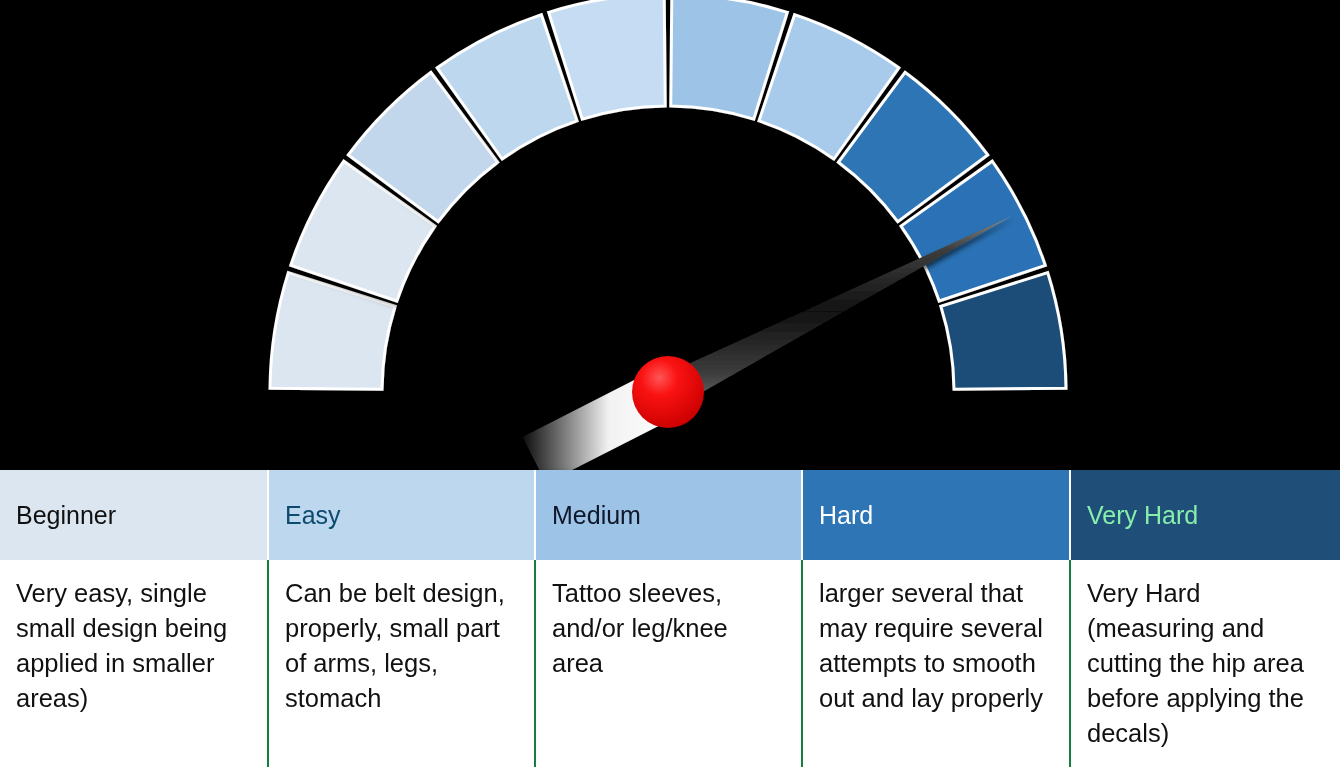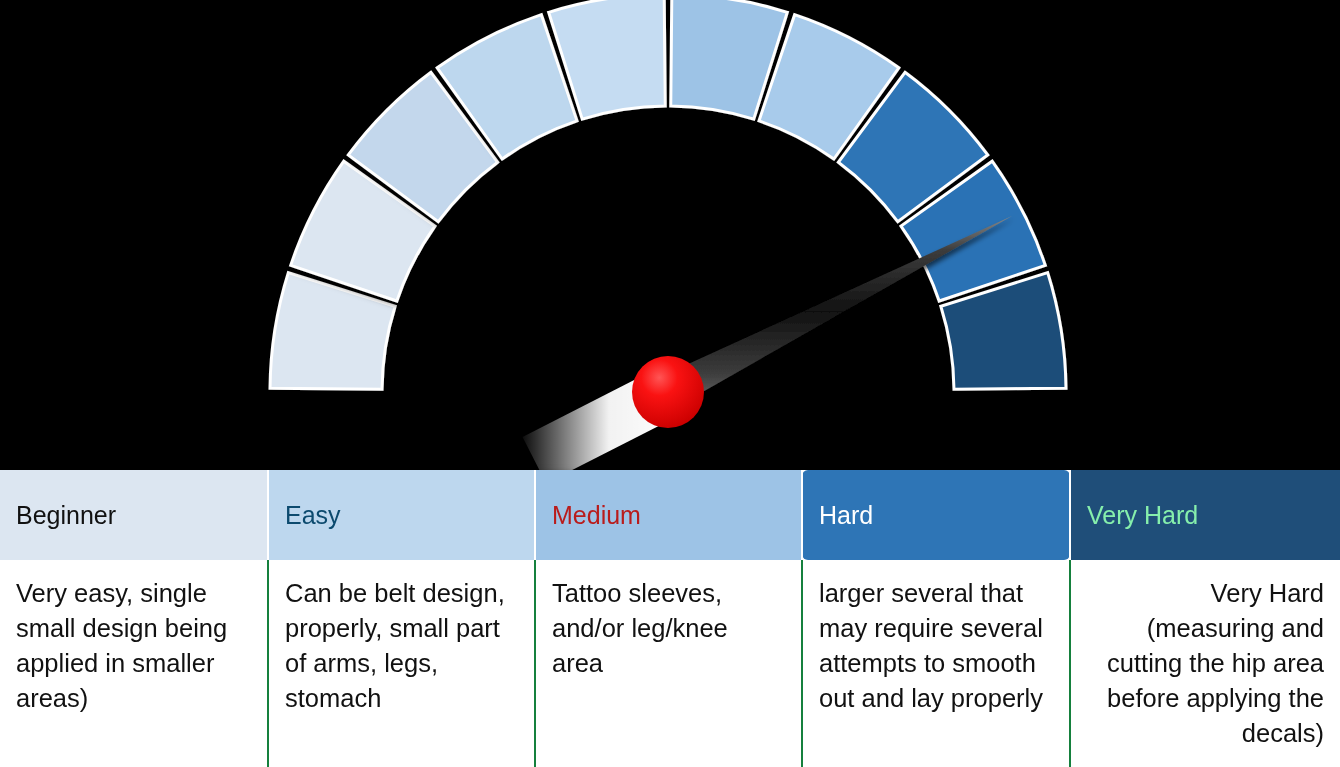--- a/index.html
+++ b/index.html
@@ -68,26 +68,26 @@
   th.hcell:last-child { border-right: none; }
 
   td.bcell {
     background: #ffffff;
     font-size: 25.5px;
     line-height: 35px;
     color: #111111;
     padding: 12px 14px 10px 16px;
     border-right: 2px solid #15803d;
   }
-  td.bcell:last-child { border-right: none; text-align: right; }
+  td.bcell:last-child { border-right: none; }
 
   .h-beginner { background: #dce6f1; color: #111111; }
   .h-easy     { background: #bdd7ee; color: #0c4a6e; }
-  .h-medium   { background: #9dc3e6; color: #b91c1c; }
-  .h-hard     { background: #2e75b6; color: #ffffff; border-radius: 6px; }
+  .h-medium   { background: #9dc3e6; color: #0f172a; }
+  .h-hard     { background: #2e75b6; color: #ffffff; }
   .h-veryhard { background: #1f4e79; color: #86efac; }
 
   .col0 { width: 268px; }
   .col1 { width: 267px; }
   .col2 { width: 267px; }
   .col3 { width: 268px; }
   .col4 { width: 270px; }
 </style>
 </head>
 <body>

